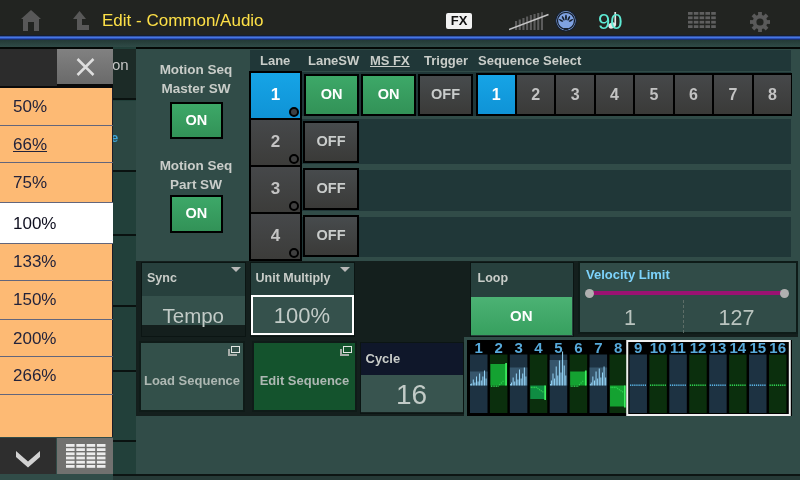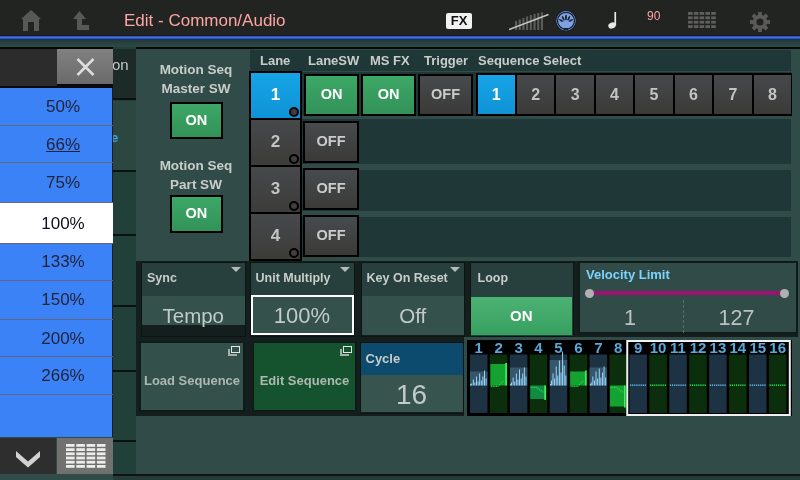--- a/index.html
+++ b/index.html
@@ -6,24 +6,24 @@
   #scr{position:relative;width:800px;height:480px;background:#314c48;overflow:hidden;
        font-family:"Liberation Sans",sans-serif;}
   .abs{position:absolute;}
   .b{font-weight:bold;}
   
   #topbar{left:0;top:0;width:800px;height:35px;background:#222421;}
   #blueline{left:0;top:35px;width:800px;height:5px;
             background:linear-gradient(#0c1220 6%,#4d7ef2 45%,#2c51b4 70%,#131f46 100%);}
   #topgrad{left:0;top:40px;width:800px;height:7px;background:linear-gradient(#233a36,#2f4a46);}
   #blackline{left:0;top:47px;width:800px;height:2px;background:#040806;}
-  #title{left:102px;top:11px;font-size:17px;color:#fca5a5;margin-left:22px;}
+  #title{left:102px;top:11px;font-size:17px;color:#fde047;}
   #fxbadge{left:446px;top:13px;width:26px;height:16px;background:#f2f2f2;border-radius:2px;
            color:#111;font-size:13px;font-weight:bold;text-align:center;line-height:16px;}
-  #tempo90{left:647px;top:9px;font-size:12px;color:#fca5a5;}
+  #tempo90{left:598px;top:9px;font-size:22px;color:#5eead4;}
   
   #nav{left:113px;top:47px;width:23px;height:433px;background:#22403a;}
   .navsep{left:113px;width:23px;height:2px;background:#0a1210;}
   #navtab1{left:113px;top:49px;width:23px;height:49px;background:#1c2b27;}
   #navon{left:112px;top:56px;font-size:15px;color:#c6c6c6;}
   
   #laneheadband{left:250px;top:50px;width:541px;height:21px;background:#203738;}
   .rowband{left:302px;width:489px;background:#203738;}
   .hdr{font-size:13px;color:#c9cdc9;font-weight:bold;}
   
@@ -46,21 +46,21 @@
   .phead span{position:absolute;left:5px;top:8px;font-size:12.5px;color:#c9cdc9;font-weight:bold;}
   .pval{position:absolute;left:0;width:100%;background:#35514c;color:#c2cbc7;text-align:center;}
   .tri{width:0;height:0;border-left:5.5px solid transparent;border-right:5.5px solid transparent;
        border-top:5.5px solid #b8b8b8;}
   .winicon{width:7.5px;height:5.5px;border:1.5px solid #e2e6e2;}
   .winicon:before{content:"";position:absolute;left:-4px;top:2.4px;width:7px;height:5px;
                   border-left:2.5px solid #a8aeaa;border-bottom:2.5px solid #a8aeaa;}
   
   #ddhead{left:0;top:49px;width:113px;height:39px;background:#2c2c2c;border-bottom:2px solid #0a0a0a;box-sizing:border-box;}
   #xbtn{left:56.5px;top:49px;width:56.5px;height:37px;background:linear-gradient(#818181,#6a6a6a);border-bottom:2px solid #0a0a0a;box-sizing:border-box;}
-  #ddlist{left:0;top:88px;width:113px;height:349px;background:#3b82f6;border-right:1.5px solid #1c1c28;box-sizing:border-box;text-align:center;}
+  #ddlist{left:0;top:88px;width:113px;height:349px;background:#fdba74;border-right:1.5px solid #1c1c28;box-sizing:border-box;}
   .dditem{position:absolute;left:0;width:113px;height:37.3px;font-size:17px;color:#23233b;
           line-height:37.3px;padding-left:13px;box-sizing:border-box;border-bottom:1.3px solid #62667c;}
   #ddsel{background:#fff;color:#0e0e1e;}
   #ddbtn1{left:0;top:438px;width:56px;height:36px;background:#2e2e2e;}
   #ddbtn2{left:57px;top:438px;width:56px;height:36px;background:#71716f;}
 </style>
 </head>
 <body>
 <div id="scr">
 
@@ -166,21 +166,21 @@
   <div class="abs" style="left:111px;top:130px;font-size:13px;font-weight:bold;color:#3fa4d8;">e</div>
 
   <div class="abs" id="laneheadband"></div>
   <div class="abs rowband" style="top:71.5px;height:44.5px;"></div>
   <div class="abs rowband" style="top:119px;height:44.5px;"></div>
   <div class="abs rowband" style="top:169.5px;height:41px;"></div>
   <div class="abs rowband" style="top:216.5px;height:40px;"></div>
 
   <div class="abs hdr" style="left:260px;top:53px;">Lane</div>
   <div class="abs hdr" style="left:308px;top:53px;">LaneSW</div>
-  <div class="abs hdr" style="left:370px;top:53px;">MS FX</div>
+  <div class="abs hdr" style="left:370px;top:53px;text-decoration:underline;">MS FX</div>
   <div class="abs hdr" style="left:424px;top:53px;">Trigger</div>
   <div class="abs hdr" style="left:478px;top:53px;">Sequence Select</div>
 
   <div class="abs" id="lanecol"></div>
   <div class="abs lanetab" style="top:73px;height:44.5px;background:linear-gradient(#16a4e6,#0f93d6);color:#fff;line-height:43px;">1</div>
   <div class="abs lanetab" style="top:119.5px;height:45px;line-height:43px;">2</div>
   <div class="abs lanetab" style="top:166.5px;height:45px;line-height:43px;">3</div>
   <div class="abs lanetab" style="top:213.5px;height:45px;line-height:43px;">4</div>
   <div class="abs lanering" style="left:288.5px;top:107px;background:#3c4044;"></div>
   <div class="abs lanering" style="left:288.5px;top:154px;"></div>
@@ -223,27 +223,20 @@
   </div>
 
   <div class="abs panel" style="left:249.5px;top:262px;width:105px;height:74.5px;border:1.5px solid #0b1513;">
     <div class="phead" style="height:32.5px;">
         <span>Unit Multiply</span>
       </div>
     <div class="abs tri" style="left:89px;top:4px;"></div>
     <div class="pval" style="top:32px;height:39.5px;font-size:22px;line-height:37px;border:2px solid #fff;box-sizing:border-box;">100%</div>
   </div>
 
-  <div class="abs panel" style="left:360.5px;top:262px;width:104.5px;height:74.5px;border:1.5px solid #0b1513;">
-    <div class="phead" style="height:32.5px;">
-        <span>Key On Reset</span>
-      </div>
-    <div class="abs tri" style="left:88.5px;top:4px;"></div>
-    <div class="pval" style="top:32.5px;height:39px;font-size:20.5px;line-height:39px;">Off</div>
-  </div>
 
   <div class="abs panel" style="left:470px;top:262px;width:103.5px;height:74.5px;border:1.5px solid #0b1513;background:#27403d;">
     <span class="abs" style="left:6.5px;top:8px;font-size:12.5px;color:#c9cdc9;font-weight:bold;">Loop</span>
     <div class="abs" style="left:0px;top:33.5px;width:100.5px;height:38px;line-height:38px;background:linear-gradient(#4cb274,#37a05f);color:#fff;font-size:15px;font-weight:bold;text-align:center;">ON</div>
   </div>
 
   <div class="abs panel" style="left:578px;top:261px;width:220px;height:73px;background:#314c48;border:2px solid #0e1b18;">
     <span class="abs" style="left:6px;top:4px;font-size:13px;color:#7dd3fc;font-weight:bold;">Velocity Limit</span>
     <div class="abs" style="left:8px;top:27.5px;width:198px;height:4.5px;background:#9b1272;"></div>
     <div class="abs" style="left:5px;top:26px;width:9px;height:9px;border-radius:50%;background:#b0b0b0;"></div>
@@ -256,21 +249,21 @@
   <div class="abs pdark" style="left:136px;top:337px;width:328px;height:79px;"></div>
   <div class="abs" style="left:139px;top:341px;width:106px;height:71px;background:#33504a;border:2px solid #0f1b18;box-sizing:border-box;">
     <div class="abs winicon" style="right:3px;top:2.5px;"></div>
     <div class="abs b" style="left:0;top:30px;width:100%;text-align:center;font-size:13px;color:#aeb8b3;">Load Sequence</div>
   </div>
   <div class="abs" style="left:252px;top:341px;width:105px;height:71px;background:#14532d;border:2px solid #0f1b18;box-sizing:border-box;">
     <div class="abs winicon" style="right:3px;top:2.5px;"></div>
     <div class="abs b" style="left:0;top:30px;width:100%;text-align:center;font-size:13px;color:#aeb8b3;">Edit Sequence</div>
   </div>
   <div class="abs panel" style="left:359.5px;top:341.5px;width:104px;height:72px;border:1.5px solid #0b1513;">
-    <div class="phead" style="height:32px;background:#0c4a6e;">
+    <div class="phead" style="height:32px;background:#0f172a;">
         <span style="font-size:13px;">Cycle</span>
       </div>
     <div class="pval" style="top:32px;height:37px;font-size:28px;line-height:40px;background:#38544f;">16</div>
   </div>
 
   <svg class="abs" style="left:467px;top:340px;" width="325" height="76" font-family="&quot;Liberation Sans&quot;,sans-serif">
       <rect x="0" y="0" width="325" height="76" fill="#000"></rect>
       <rect x="3" y="14.5" width="17.5" height="58.5" fill="#1d3242"></rect>
       <rect x="3" y="31.5" width="17.5" height="14" fill="#36566c"></rect>
       <rect x="4.2" y="43.5" width="0.95" height="2" fill="#9adcff"></rect>

